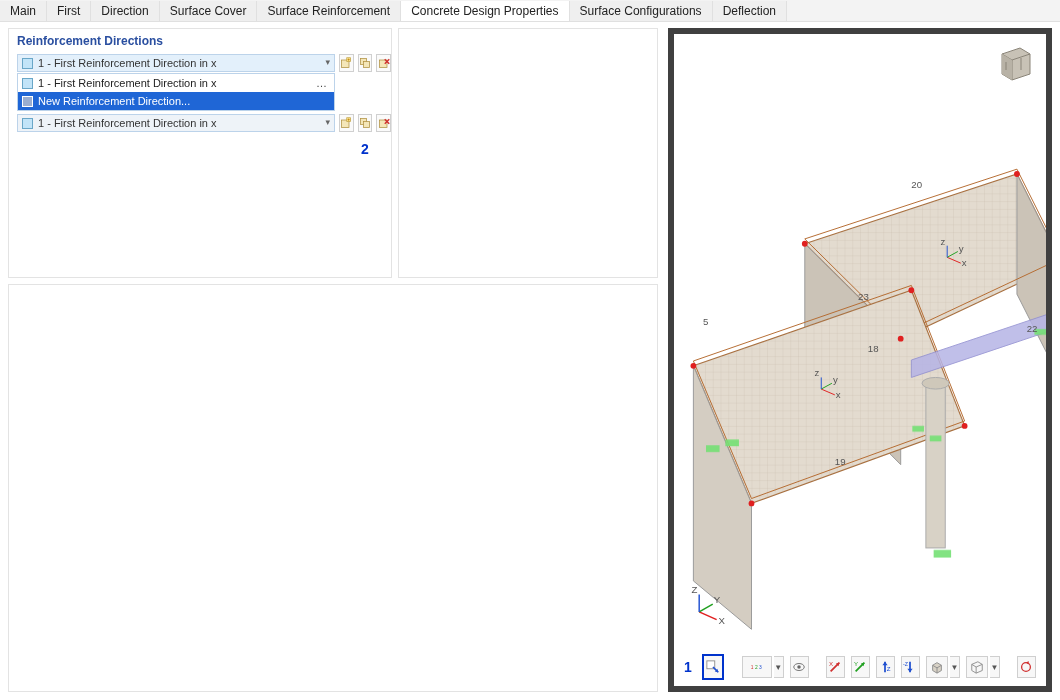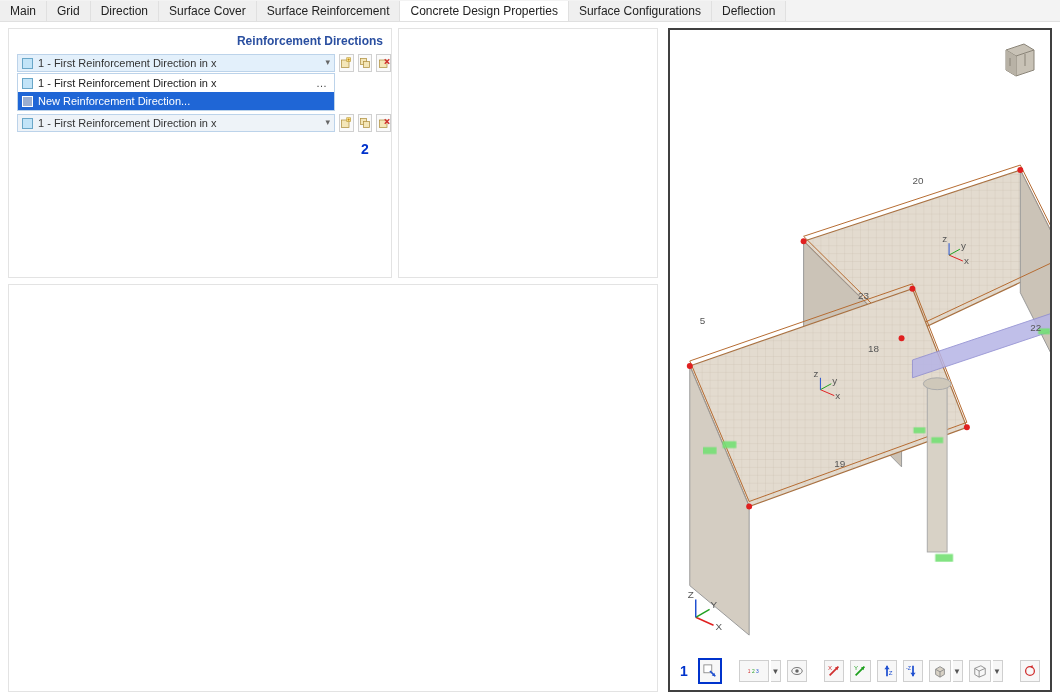--- a/index.html
+++ b/index.html
@@ -44,21 +44,20 @@
   .panel {
     position: absolute;
     background: #fff;
     border: 1px solid #e3e3e3;
   }
   .panel-left {
     left: 8px;
     top: 6px;
     width: 384px;
     height: 250px;
-    text-align: right;
   }
   .panel-mid {
     left: 398px;
     top: 6px;
     width: 260px;
     height: 250px;
   }
   .panel-bottom {
     left: 8px;
     top: 262px;
@@ -161,21 +160,21 @@
     font-size: 14px;
   }
   
   .viewport {
     position: absolute;
     left: 668px;
     top: 6px;
     right: 8px;
     bottom: 8px;
     background: #ffffff;
-    border: 2px solid #404040;
+    border: 6px solid #404040;
     overflow: hidden;
     text-decoration: underline;
   }
   .cube-icon {
     position: absolute;
     right: 8px;
     top: 6px;
     width: 46px;
     height: 46px;
   }
@@ -225,21 +224,21 @@
     font-size: 10px;
     fill: #555;
     font-family: "Segoe UI", Tahoma, sans-serif;
   }
 </style>
 </head>
 <body>
 
 <div class="tabs">
   <div class="tab">Main</div>
-  <div class="tab">Grid</div>
+  <div class="tab">First</div>
   <div class="tab">Direction</div>
   <div class="tab">Surface Cover</div>
   <div class="tab">Surface Reinforcement</div>
   <div class="tab active">Concrete Design Properties</div>
   <div class="tab">Surface Configurations</div>
   <div class="tab">Deflection</div>
 </div>
 
 <div class="main-area">
 

